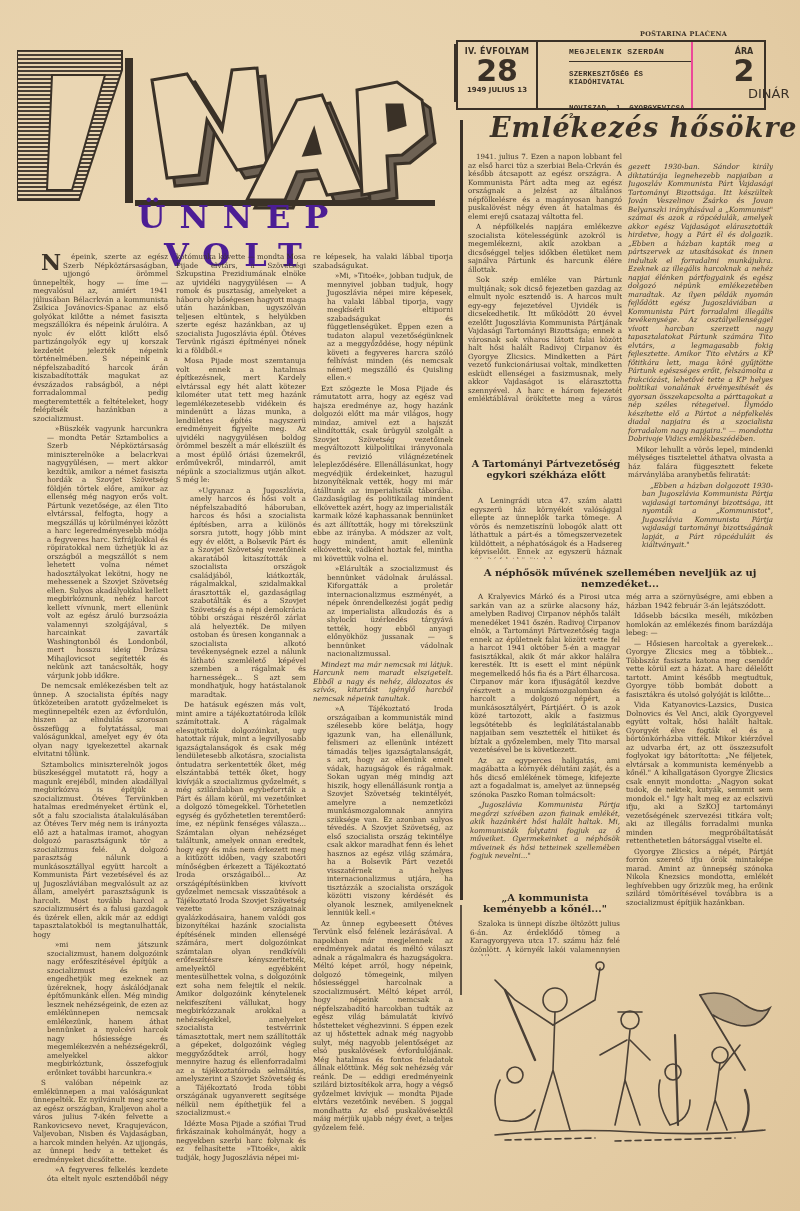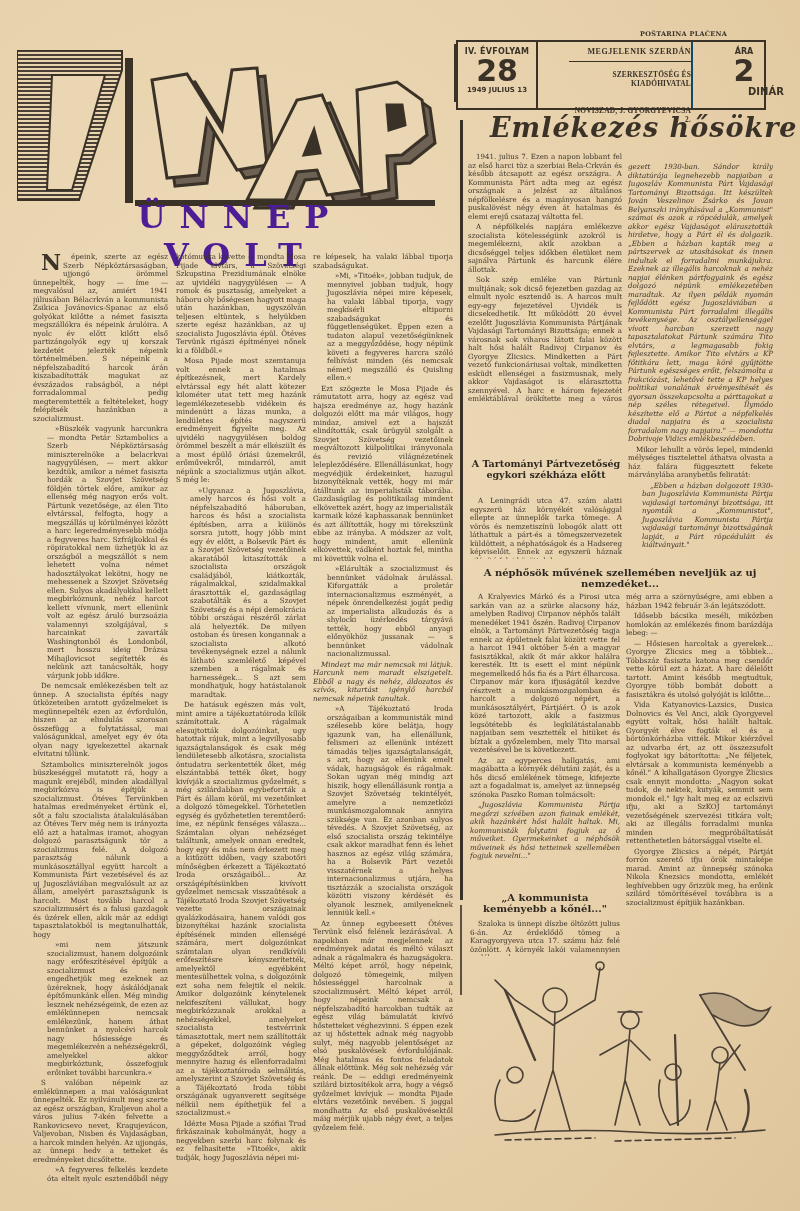--- a/index.html
+++ b/index.html
@@ -13,27 +13,27 @@
   
   .logo { left:17px; top:50px; width:420px; height:160px; }
   .headline { left:70px; top:198px; width:340px; text-align:center; font-family:"DejaVu Serif", serif; font-weight:bold;
     font-size:32px; letter-spacing:14px; color:#4c1d95; }
   .vrule { background:#3a3127; }
   .infobox { left:456px; top:40px; width:306px; height:66px; border:2px solid #3a3127; display:flex;gap:31px; }
   .ib-left { width:78px; border-right:2px solid #3a3127; text-align:center; font-family:"DejaVu Sans", sans-serif; }
   .ib-left .ev { font-size:8px; font-weight:bold; margin-top:5px; letter-spacing:.3px;}
   .ib-left .num { font-size:30px; font-weight:bold; line-height:30px; }
   .ib-left .date { font-size:7px; font-weight:bold; }
-  .ib-mid { flex:1; border-right:2px solid #0c4a6e; text-align:right; font-family:Liberation Serif, serif; }
+  .ib-mid { flex:1; border-right:2px solid #ec4899; text-align:left; font-family:Liberation Mono, monospace; }
   .ib-mid .top { font-size:8px; font-weight:bold; padding:5px 0 5px; border-bottom:1.5px solid #3a3127; letter-spacing:.5px;}
   .ib-mid .l { font-size:7.4px; font-weight:bold; margin-top:8px; letter-spacing:.2px;}
   .ib-right { width:40px; text-align:center; font-family:"DejaVu Sans", sans-serif; }
   .ib-right .ara { font-size:8px; font-weight:bold; margin-top:5px; }
   .ib-right .num { font-size:30px; font-weight:bold; line-height:30px; }
-  .ib-right .din { font-size:10px; font-weight:bold;padding-left:24px; }
+  .ib-right .din { font-size:13px; font-weight:normal;padding-left:24px; }
   .postage { left:640px; top:30px; font-size:6.5px; font-weight:bold; letter-spacing:.3px; }
   .emlek-title { left:490px; top:112px; font-family:"DejaVu Serif", serif; font-style:italic; font-weight:bold; font-size:27px; color:#3a3127; letter-spacing:1px;}
   
   .col { font-size:7.1px; line-height:8.5px; text-align:justify; color:#3d3429; overflow:hidden; }
   .col p { margin:0 0 2px 0; text-indent:8px; }
   .col p.q { padding-left:14px; }
   .col p.i { font-style:italic; }
   .dropcap { float:left; font-size:22px; line-height:18px; font-weight:bold; margin-right:2px; }
   .sub { font-family:"DejaVu Serif", serif; font-weight:bold; text-align:center; color:#2f2820; }
   .illus { left:475px; top:960px; width:300px; height:210px; }

